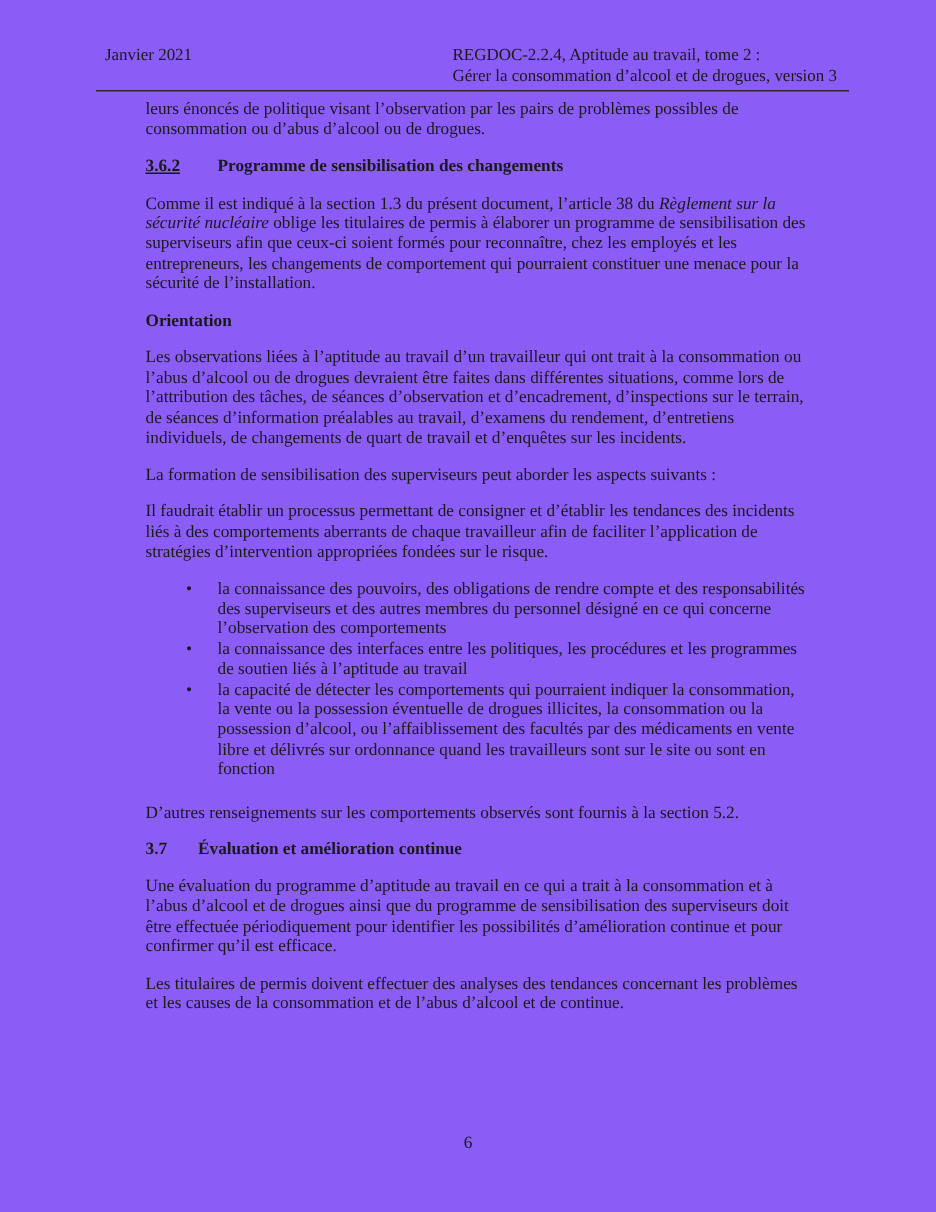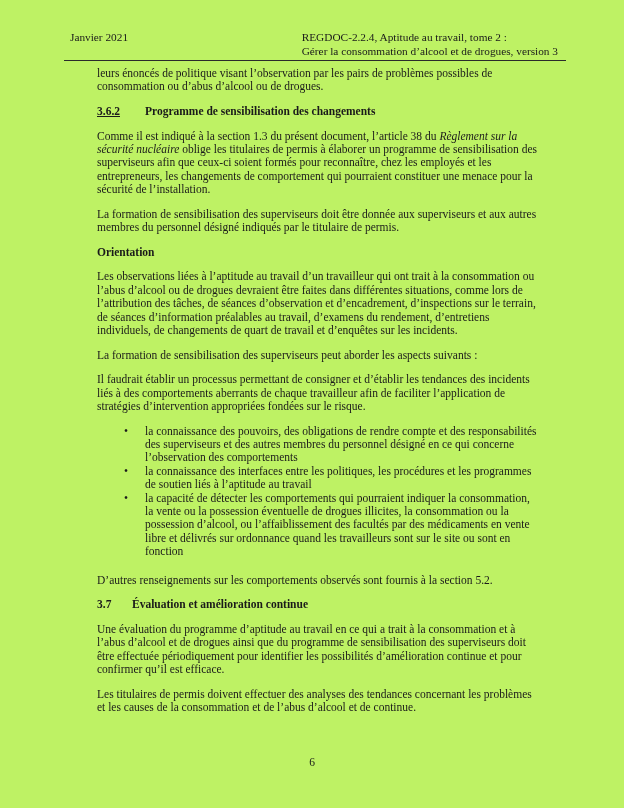--- a/index.html
+++ b/index.html
@@ -4,21 +4,21 @@
 <style>
   html, body {
     margin: 0;
     padding: 0;
     background: #ffffff;
   }
   .page {
     position: relative;
     width: 624px;
     height: 808px;
-    background: #bef264;
+    background: #8b5cf6;
     font-family: "Liberation Serif", serif;
     color: #1a1a1a;
     font-size: 11.5px;
     line-height: 13.4px;
     overflow: hidden;
   }
   
   .header {
     position: absolute;
     top: 31px;
@@ -101,21 +101,20 @@
     <p class="para">leurs énoncés de politique visant l’observation par les pairs de problèmes possibles de consommation ou d’abus d’alcool ou de drogues.</p>
 
     <p class="sec-heading">
       <span class="sec-num w3">3.6.2</span><span>Programme de sensibilisation des changements</span>
     </p>
 
     <p class="para">
       <span>Comme il est indiqué à la section 1.3 du présent document, l’article 38 du </span><i>Règlement sur la sécurité nucléaire</i><span> oblige les titulaires de permis à élaborer un programme de sensibilisation des superviseurs afin que ceux-ci soient formés pour reconnaître, chez les employés et les entrepreneurs, les changements de comportement qui pourraient constituer une menace pour la sécurité de l’installation.</span>
     </p>
 
-    <p class="para">La formation de sensibilisation des superviseurs doit être donnée aux superviseurs et aux autres membres du personnel désigné indiqués par le titulaire de permis.</p>
 
     <p class="sub-heading">Orientation</p>
 
     <p class="para">Les observations liées à l’aptitude au travail d’un travailleur qui ont trait à la consommation ou l’abus d’alcool ou de drogues devraient être faites dans différentes situations, comme lors de l’attribution des tâches, de séances d’observation et d’encadrement, d’inspections sur le terrain, de séances d’information préalables au travail, d’examens du rendement, d’entretiens individuels, de changements de quart de travail et d’enquêtes sur les incidents.</p>
 
     <p class="para">La formation de sensibilisation des superviseurs peut aborder les aspects suivants :</p>
 
     <p class="para">Il faudrait établir un processus permettant de consigner et d’établir les tendances des incidents liés à des comportements aberrants de chaque travailleur afin de faciliter l’application de stratégies d’intervention appropriées fondées sur le risque.</p>
 
     <ul class="bullets">

